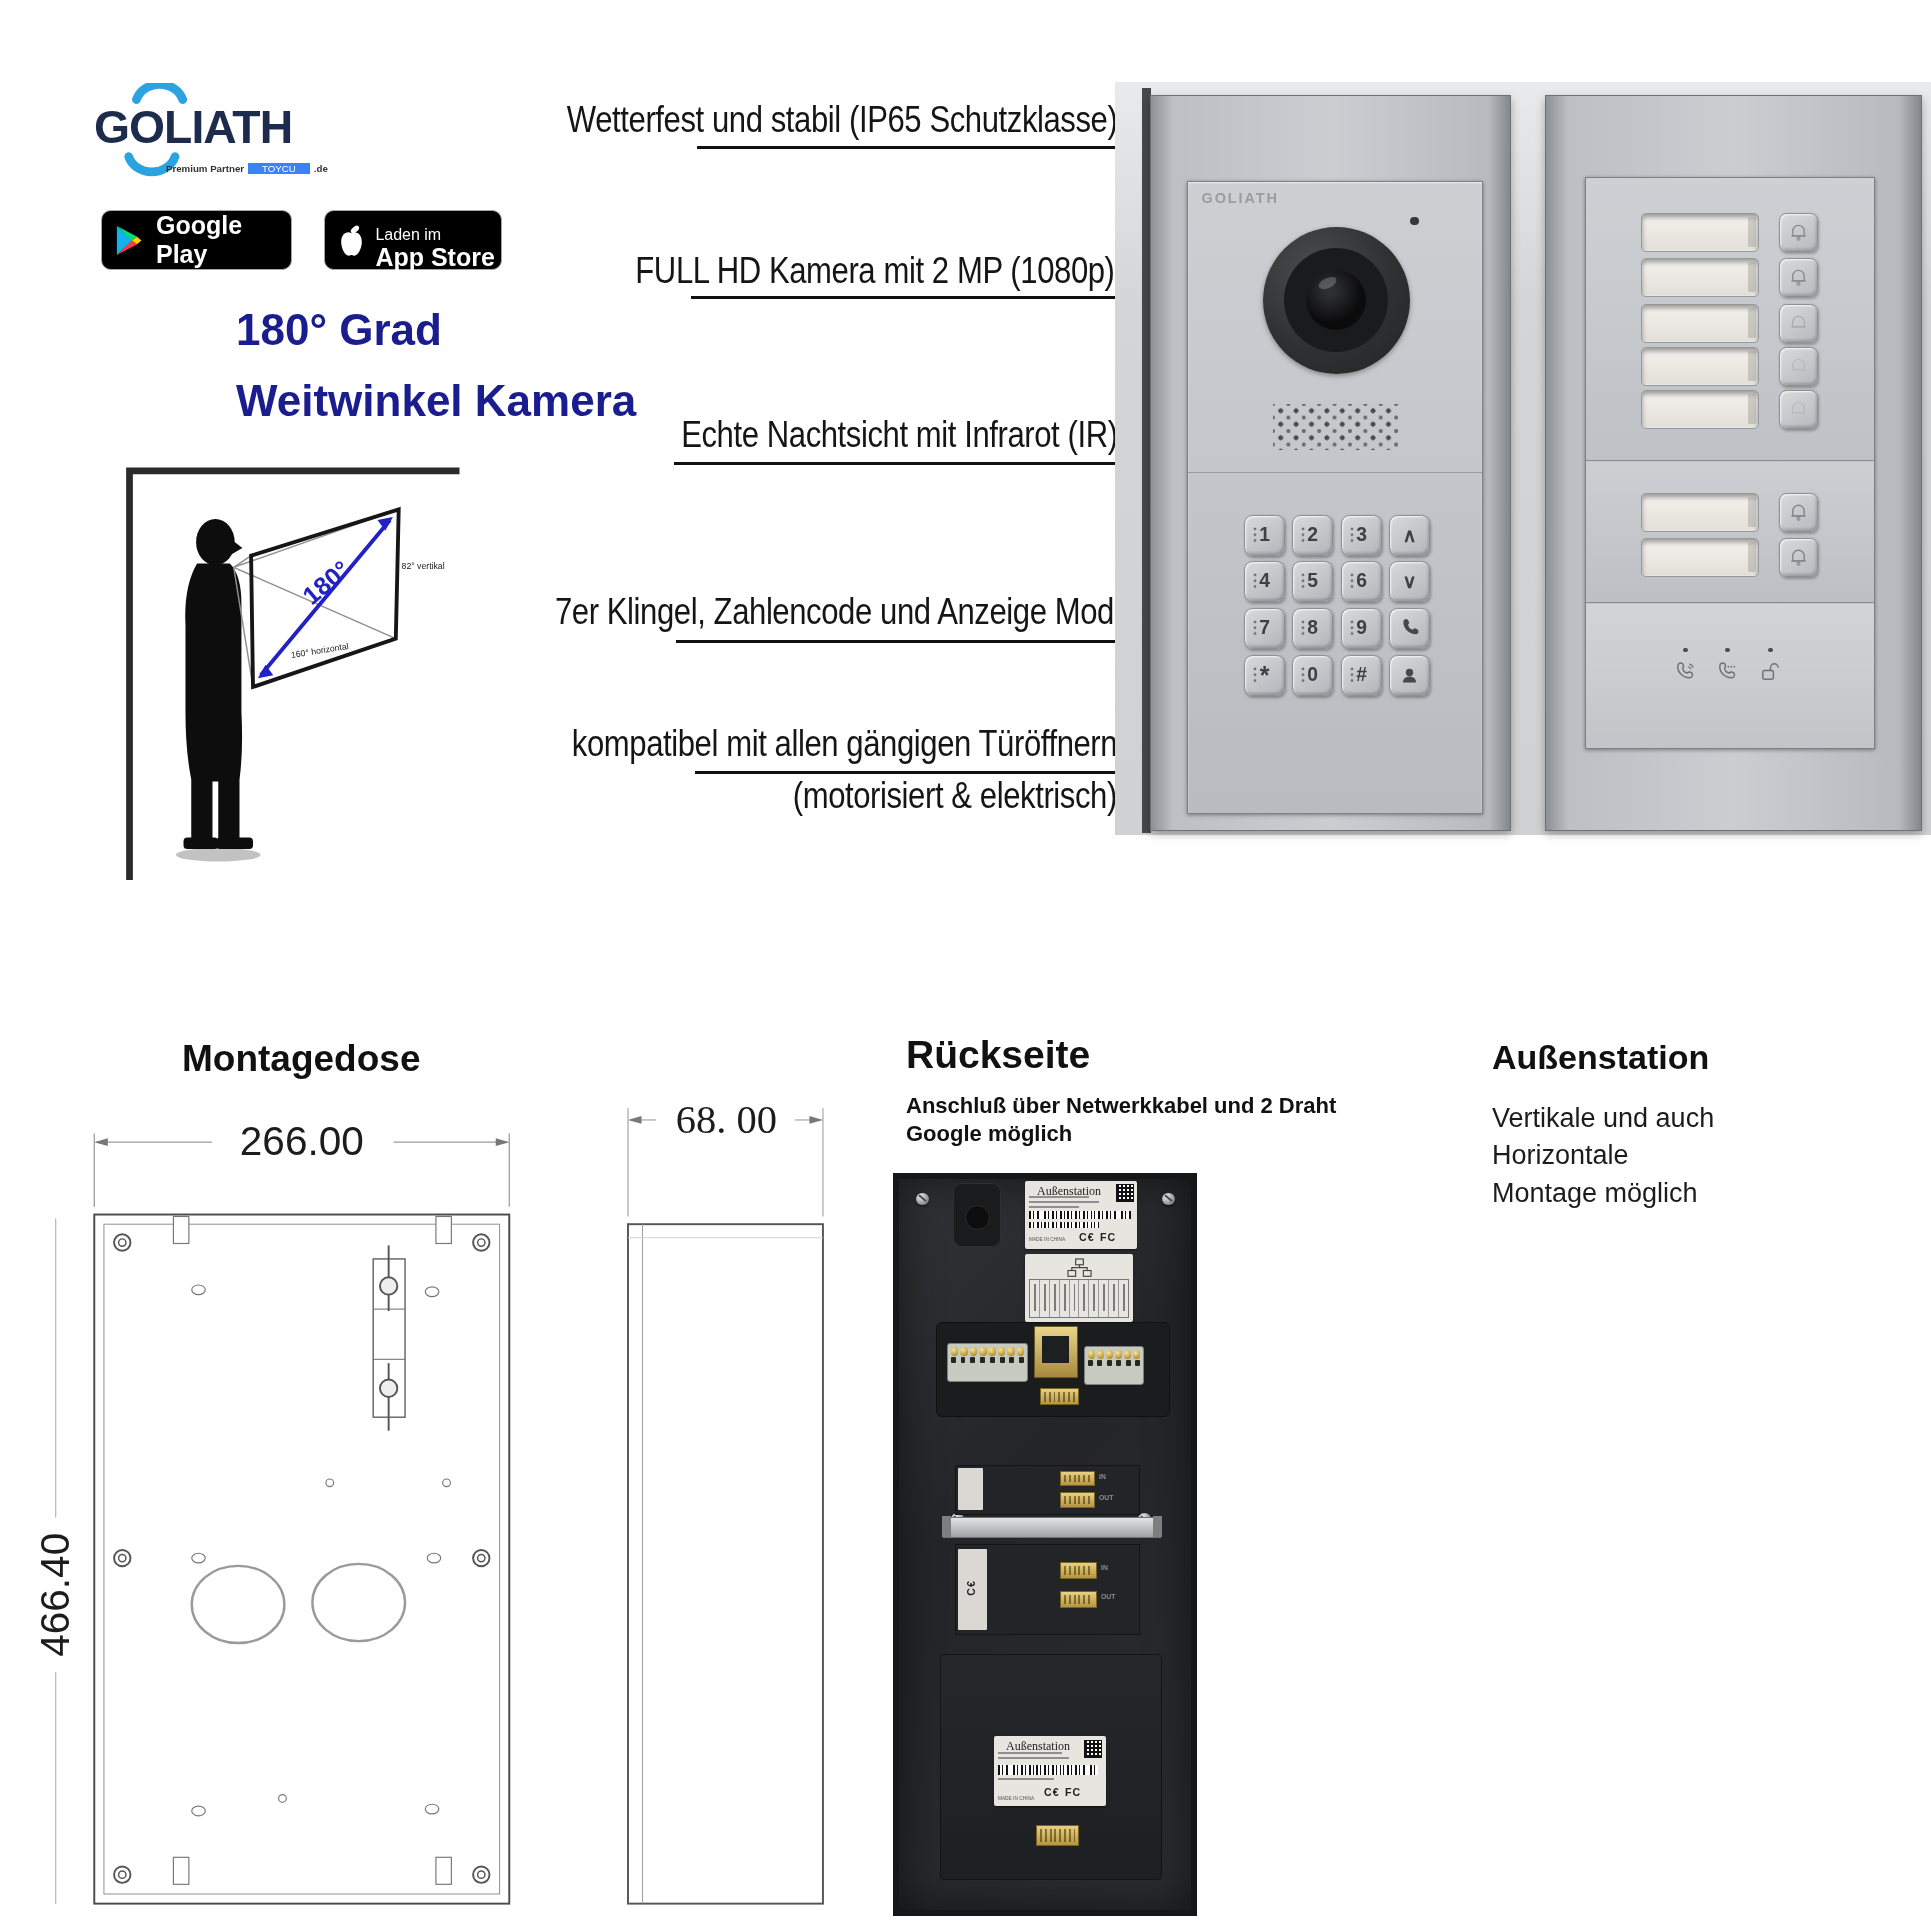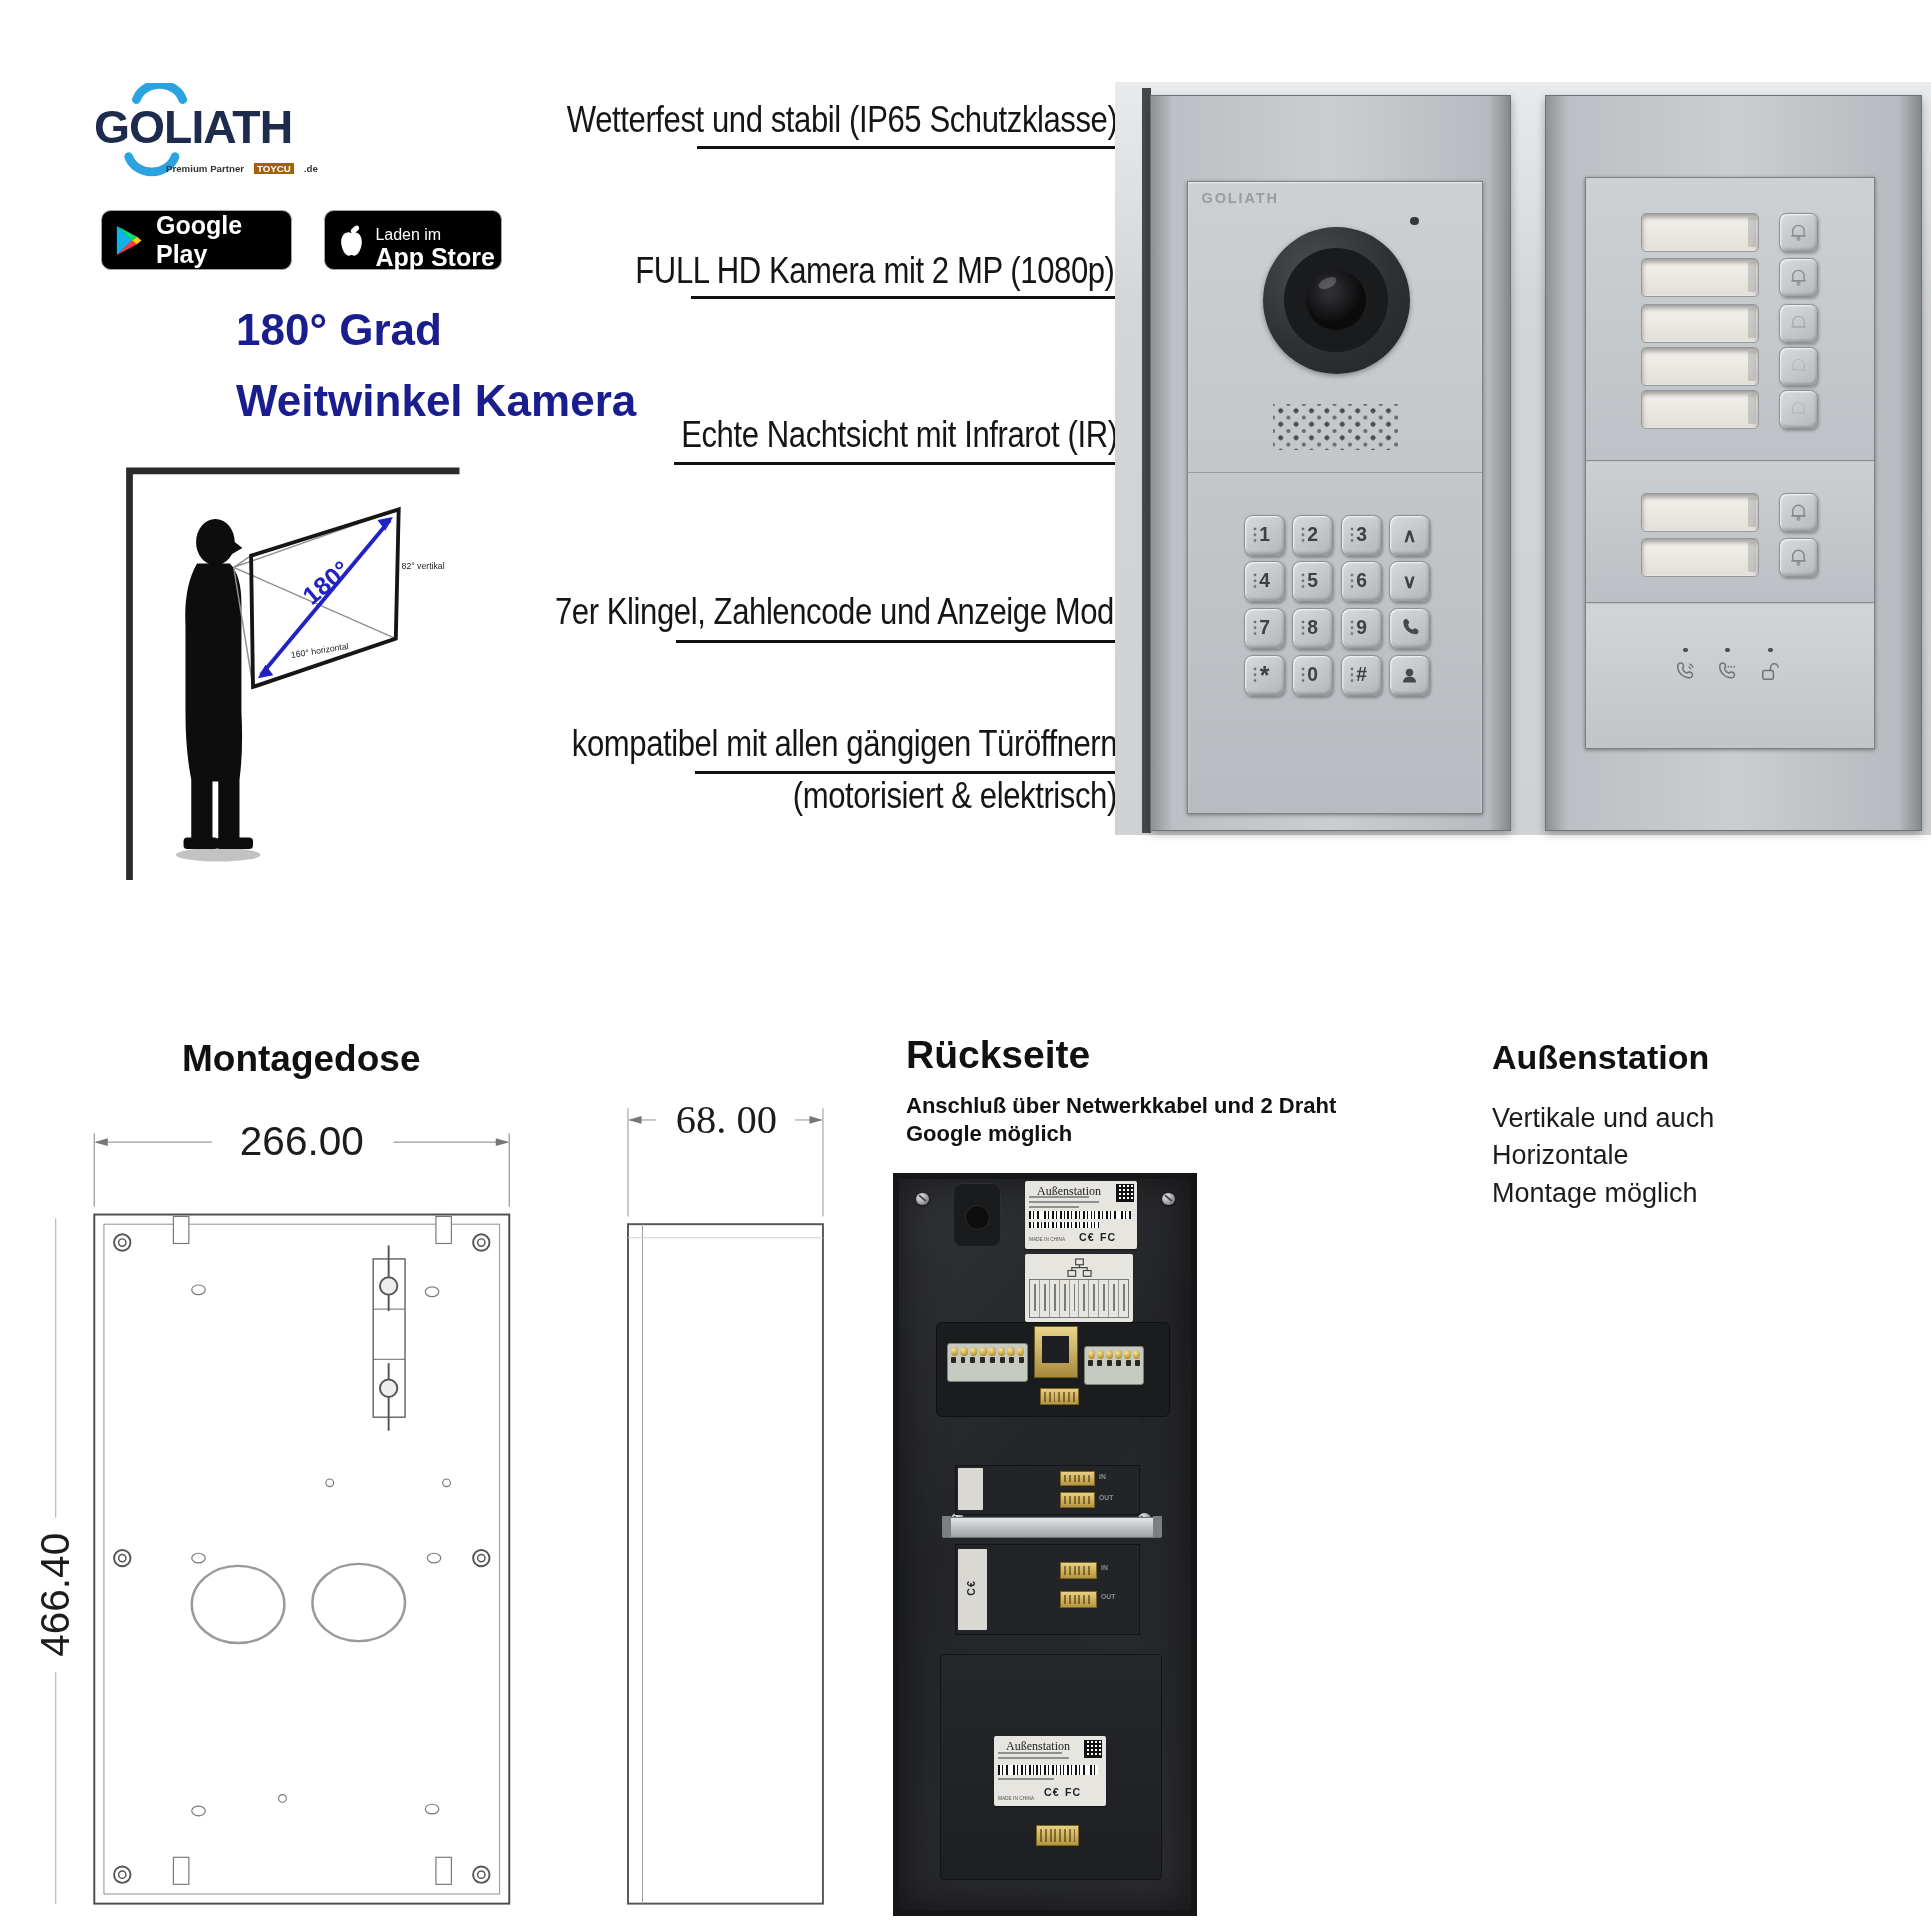--- a/index.html
+++ b/index.html
@@ -2,22 +2,22 @@
 <html><head>
 <meta charset="utf-8">
 <style>
   html,body{margin:0;padding:0;}
   body{width:1931px;height:1931px;position:relative;background:#ffffff;
        font-family:"Liberation Sans",sans-serif;overflow:hidden;color:#111;}
   .abs{position:absolute;}
 
   
   #logo-wrap{left:92px;top:83px;width:251px;height:97px;}
-  #partner-line{left:166px;top:163px;font-size:9.7px;font-weight:bold;color:#333;display:flex;gap:10px;align-items:center;}
-  #partner-badge{background:#a16207;color:#fff;padding:0 3px;font-size:9.7px;font-weight:bold;}
+  #partner-line{left:166px;top:163px;font-size:9.7px;font-weight:bold;color:#333;display:flex;gap:4px;align-items:center;}
+  #partner-badge{background:#3b82f6;color:#fff;padding:0 14px;font-size:9.7px;font-weight:normal;}
 
   
   .store-badge{background:#000;border:1.9px solid #a6a6a6;border-radius:9.7px;color:#fff;display:flex;align-items:center;}
   #gp-badge{left:101px;top:210px;width:189px;height:58px;}
   #as-badge{left:324px;top:210px;width:176px;height:58px;}
   #gp-label{font-size:25px;font-weight:bold;margin-left:9.7px;}
   .as-text{display:flex;flex-direction:column;margin-left:7.7px;line-height:1;}
   #as-top{font-size:16px;margin-top:17px;} #as-bottom{font-size:25px;font-weight:bold;margin-top:1.9px;}
 
   

